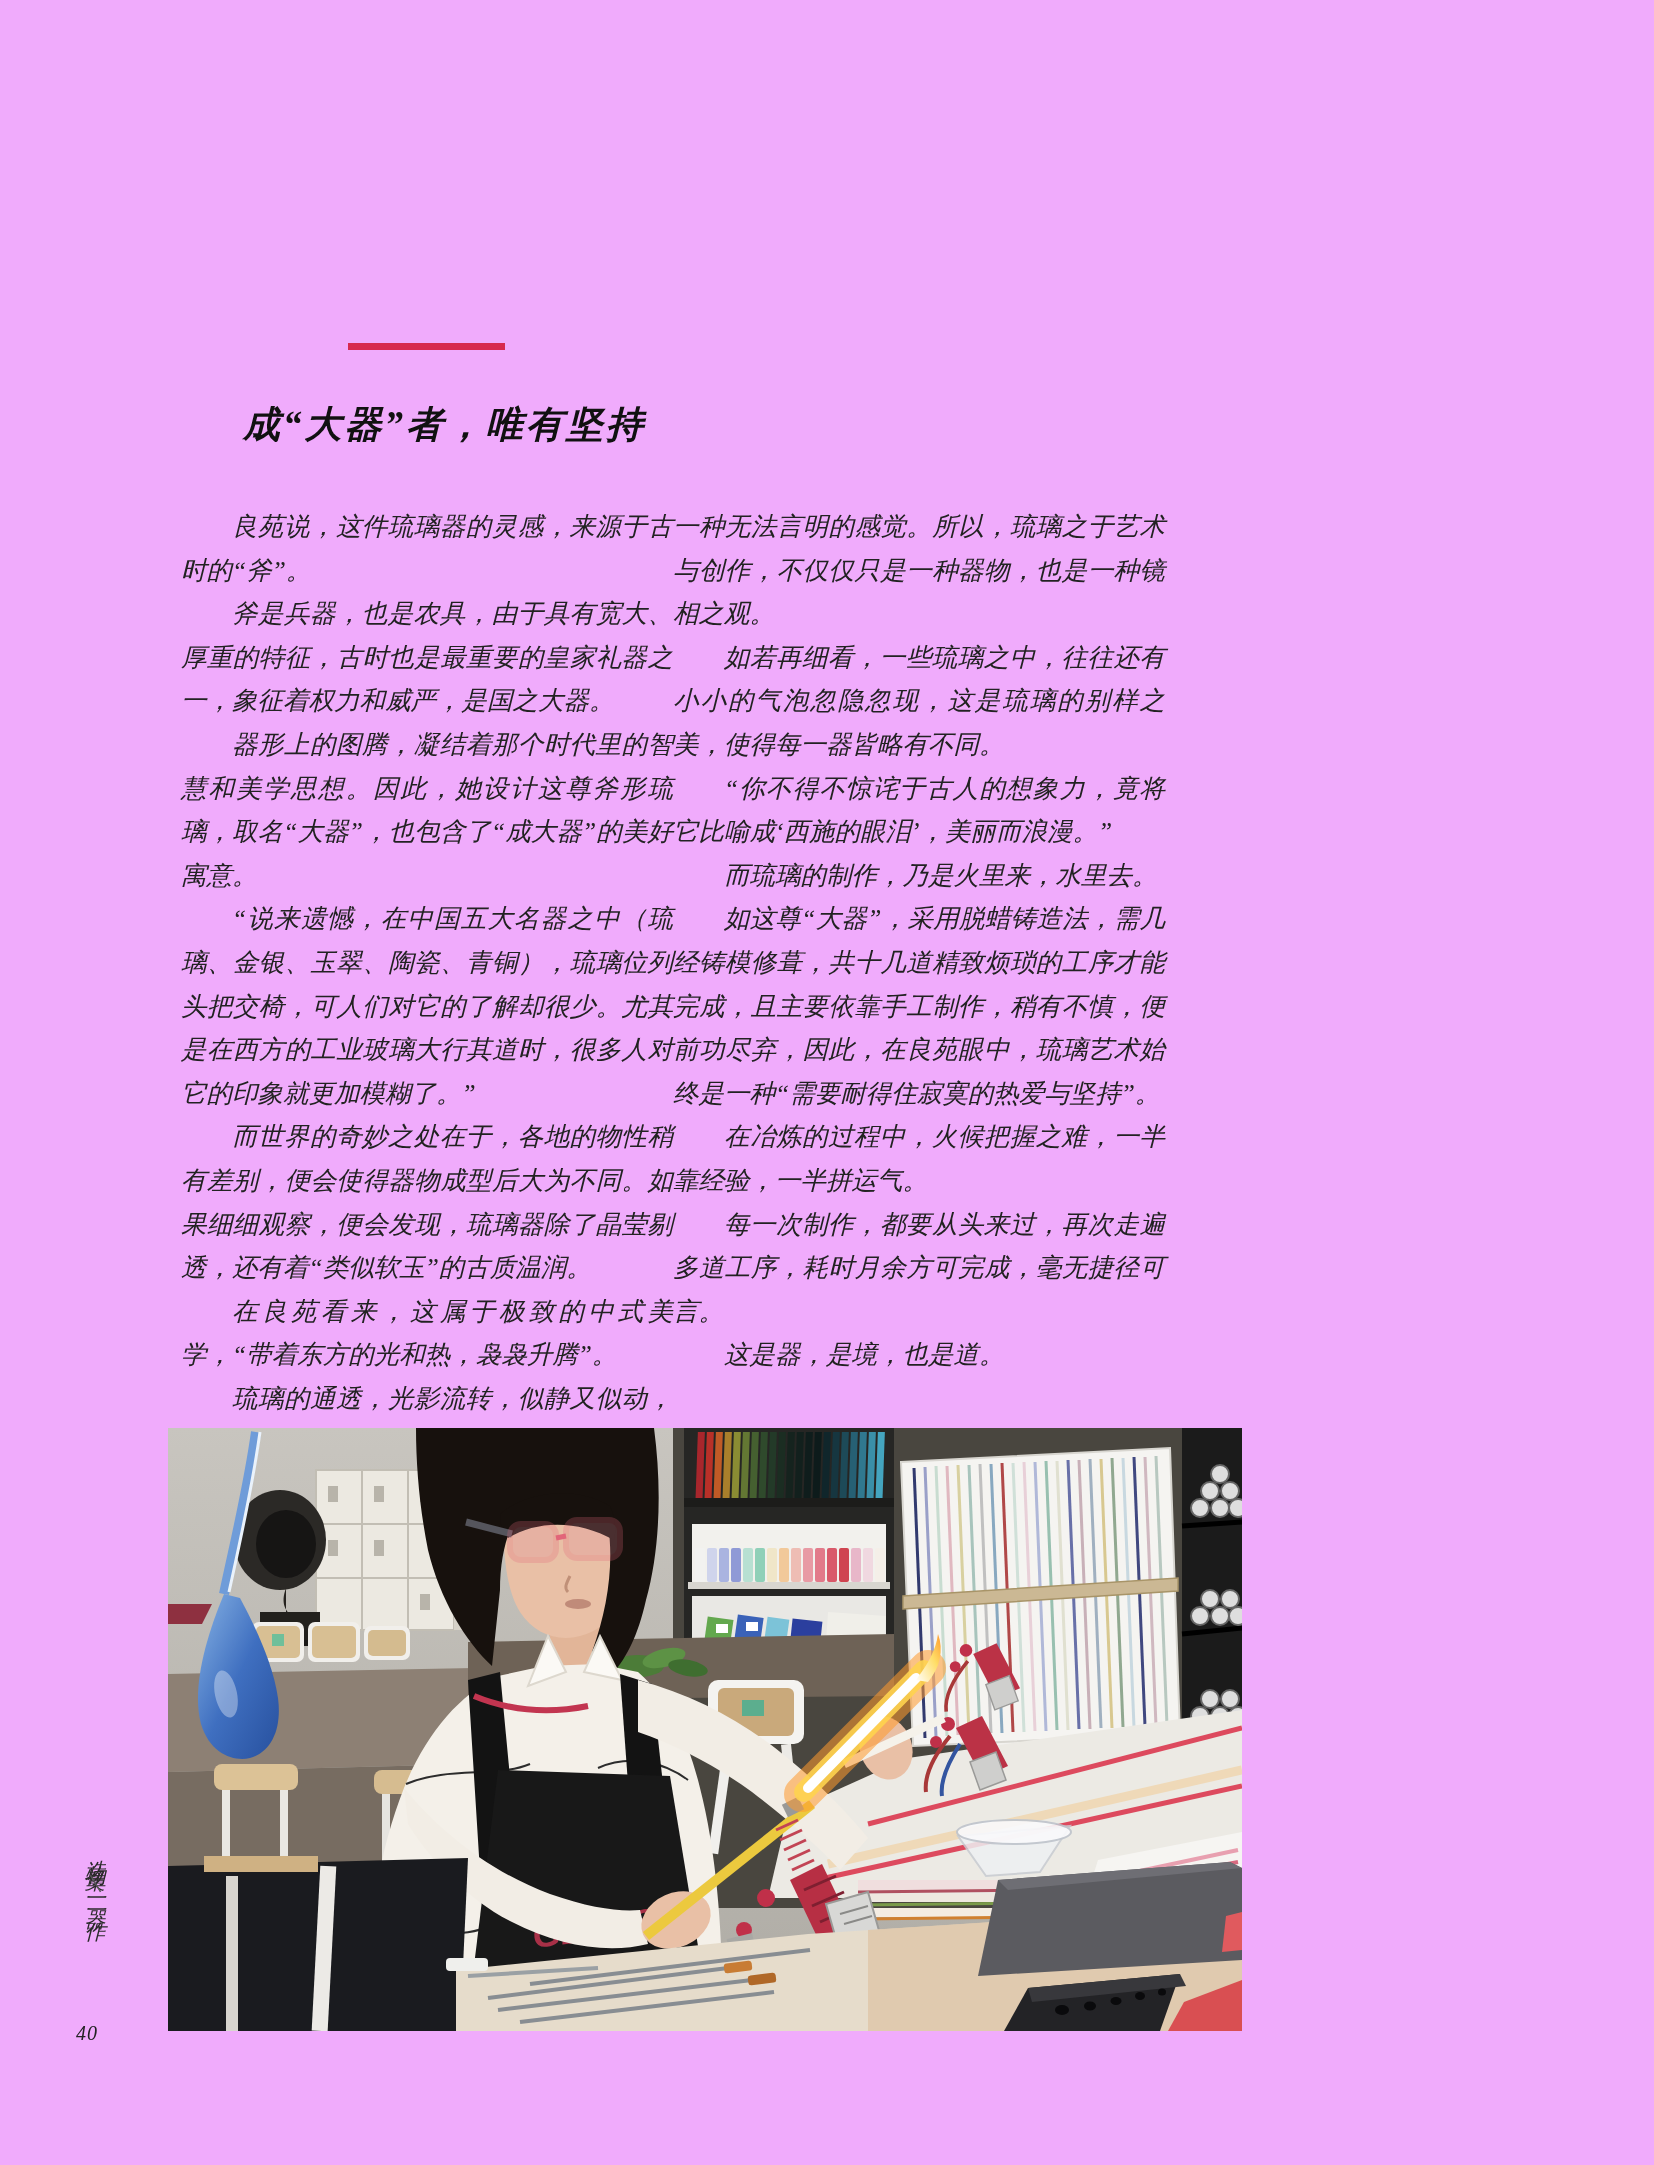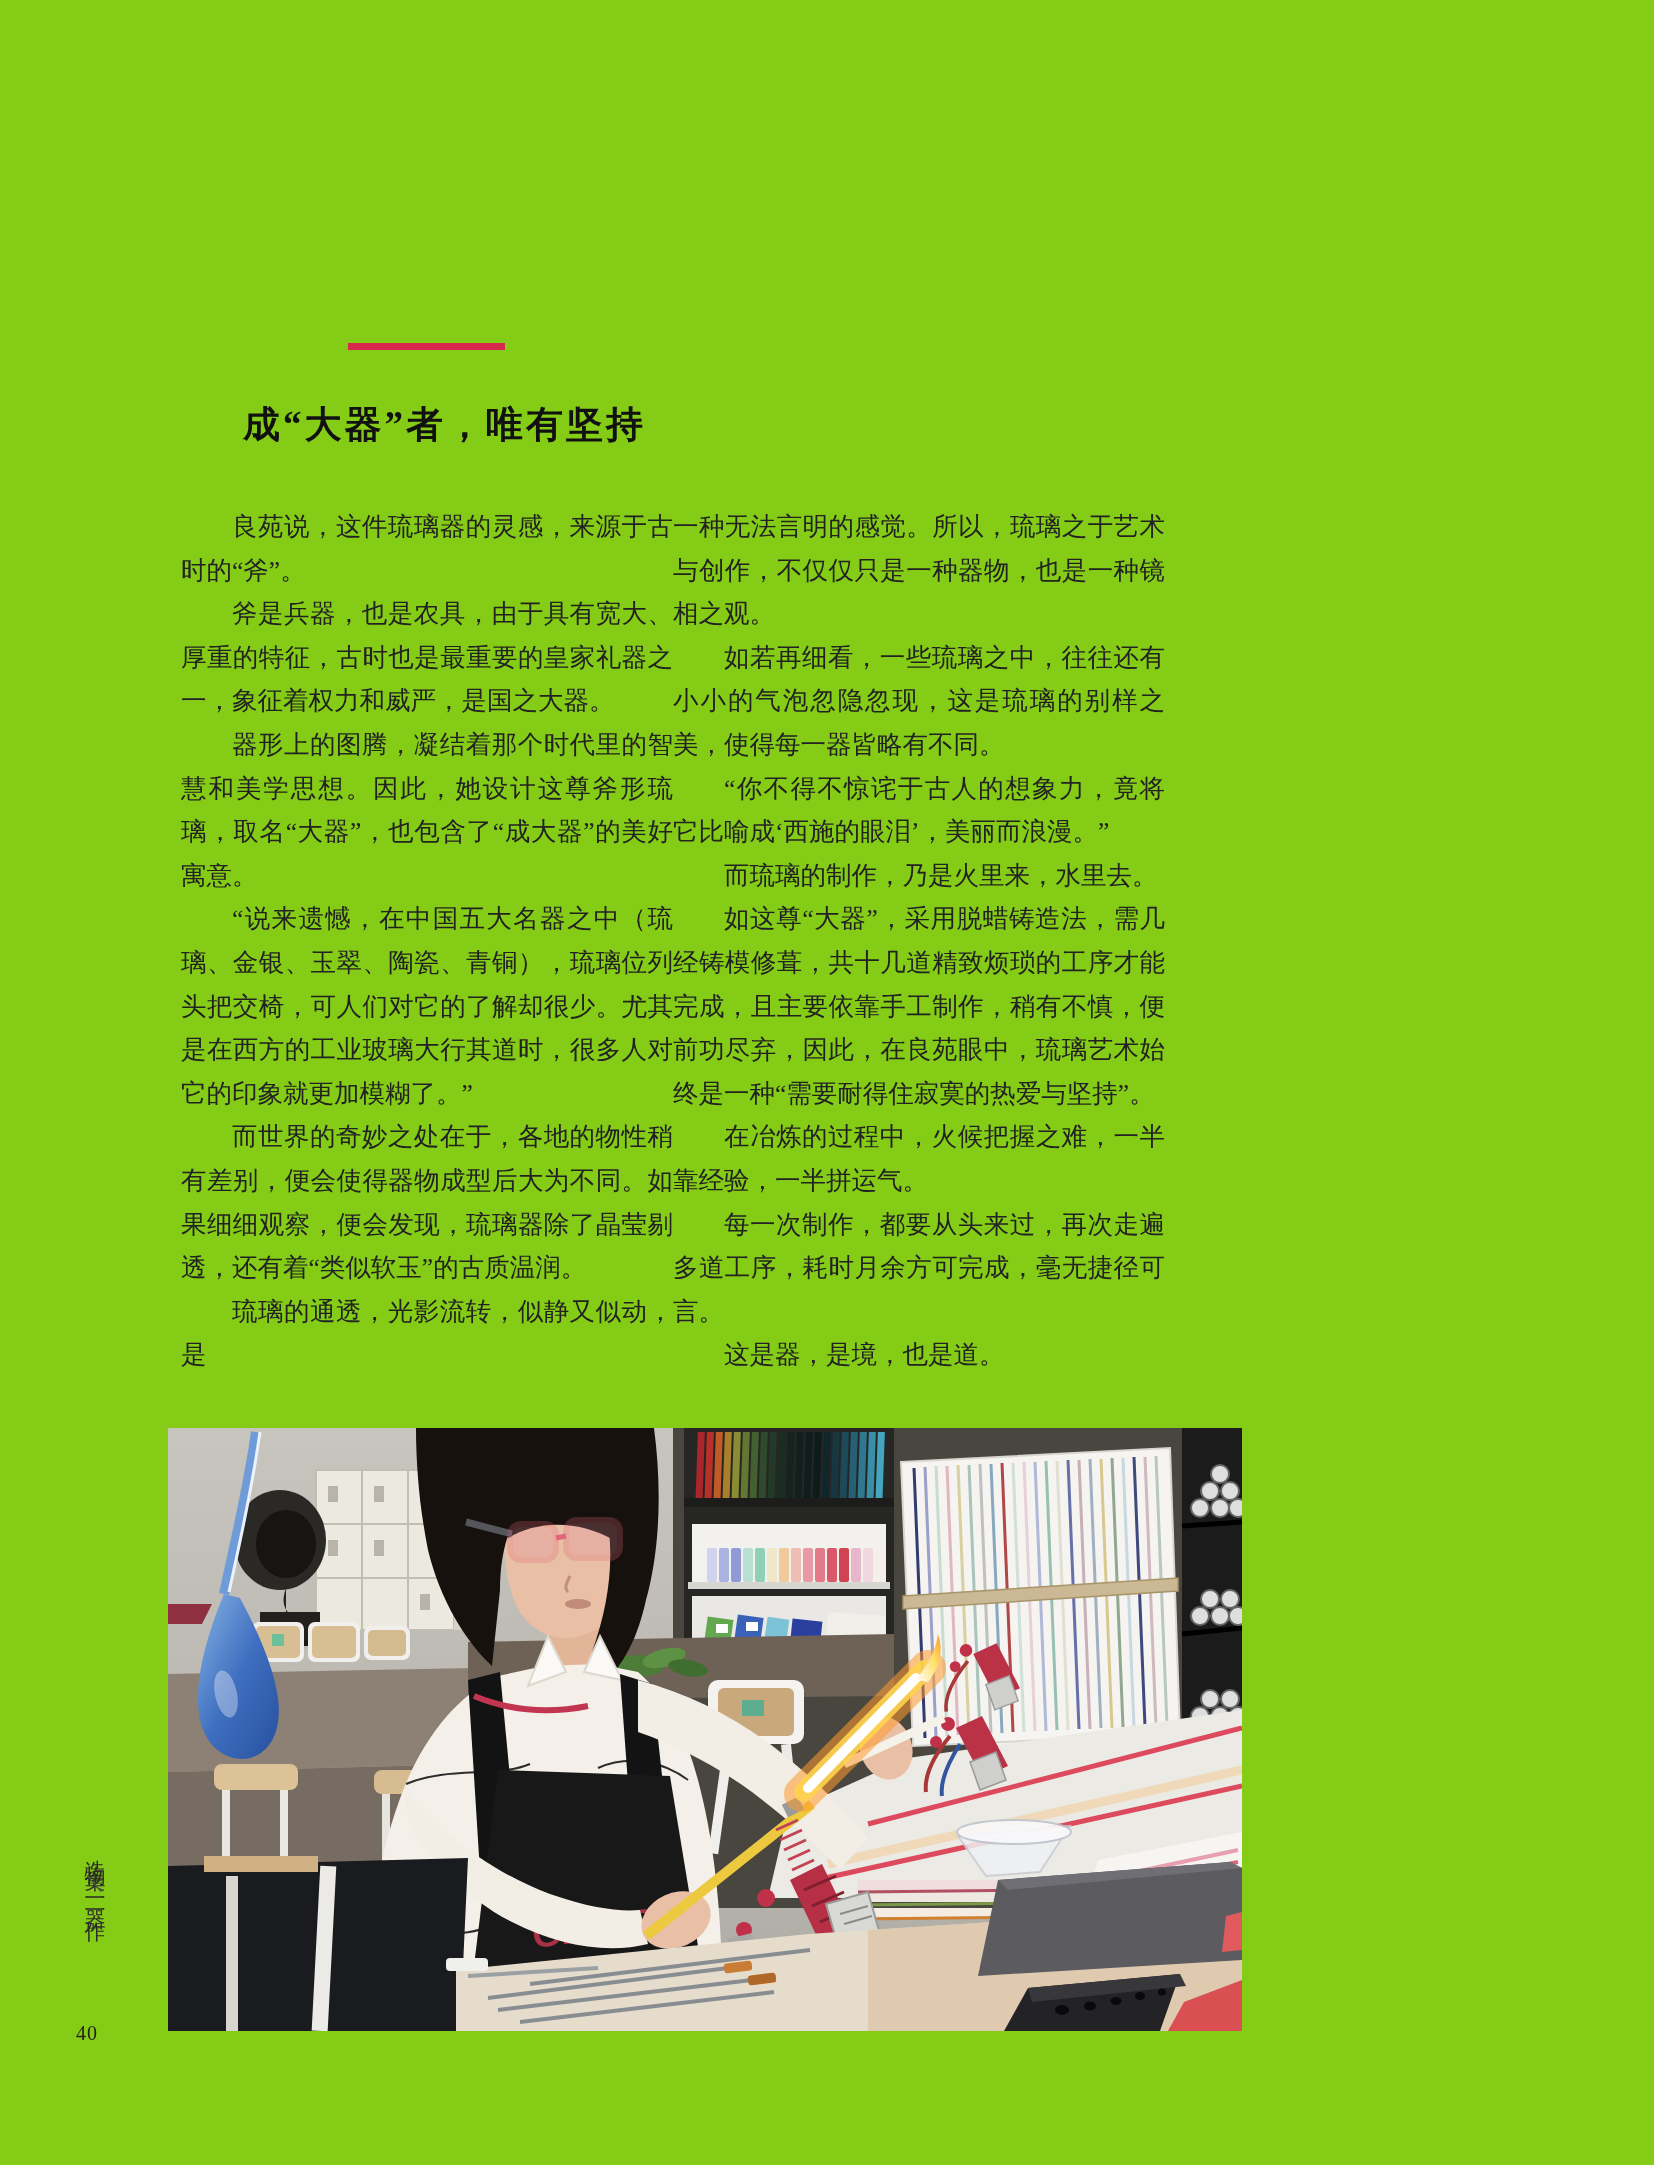--- a/index.html
+++ b/index.html
@@ -1,17 +1,17 @@
 <!DOCTYPE html>
 <html><head>
 <meta charset="utf-8">
 <style>
   html,body{margin:0;padding:0;background:#ffffff;}
-  .page{position:relative;width:1654px;height:2165px;background:#84cc16;overflow:hidden;
-        font-family:"Liberation Serif","DejaVu Serif",serif;color:#1f1f1f;}
+  .page{position:relative;width:1654px;height:2165px;background:#f0abfc;overflow:hidden;
+        font-family:"Liberation Serif","DejaVu Serif",serif;color:#1f1f1f;font-style:italic;}
   .accent-bar{position:absolute;left:348px;top:343px;width:157px;height:7px;}
   .heading{position:absolute;left:243px;top:400px;font-size:37px;font-weight:bold;
            letter-spacing:3px;color:#111;white-space:nowrap;}
   .columns{position:absolute;left:181px;top:505px;width:1054px;display:flex;}
   .col{width:492px;font-size:25.5px;line-height:43.6px;text-align:justify;
        color:#222;text-justify:inter-character;}
   .col-left{}
   .col p{margin:0;text-indent:2em;}
   .col p.cont{text-indent:0;}
   .photo{position:absolute;left:168px;top:1428px;width:1074px;height:603px;overflow:hidden;background:#b8b5af;}
@@ -31,20 +31,21 @@
 
   <div class="heading">成“大器”者，唯有坚持</div>
 
   <div class="columns">
     <div class="col col-left">
       <p>良苑说，这件琉璃器的灵感，来源于古时的“斧”。</p>
       <p>斧是兵器，也是农具，由于具有宽大、厚重的特征，古时也是最重要的皇家礼器之一，象征着权力和威严，是国之大器。</p>
       <p>器形上的图腾，凝结着那个时代里的智慧和美学思想。因此，她设计这尊斧形琉璃，取名“大器”，也包含了“成大器”的美好寓意。</p>
       <p>“说来遗憾，在中国五大名器之中（琉璃、金银、玉翠、陶瓷、青铜），琉璃位列头把交椅，可人们对它的了解却很少。尤其是在西方的工业玻璃大行其道时，很多人对它的印象就更加模糊了。”</p>
       <p>而世界的奇妙之处在于，各地的物性稍有差别，便会使得器物成型后大为不同。如果细细观察，便会发现，琉璃器除了晶莹剔透，还有着“类似软玉”的古质温润。</p>
+      <p>在良苑看来，这属于极致的中式美学，“带着东方的光和热，袅袅升腾”。</p>
       <p>琉璃的通透，光影流转，似静又似动，是</p>
     </div>
     <div class="col">
       <p class="cont">一种无法言明的感觉。所以，琉璃之于艺术与创作，不仅仅只是一种器物，也是一种镜相之观。</p>
       <p>如若再细看，一些琉璃之中，往往还有小小的气泡忽隐忽现，这是琉璃的别样之美，使得每一器皆略有不同。</p>
       <p>“你不得不惊诧于古人的想象力，竟将它比喻成‘西施的眼泪’，美丽而浪漫。”</p>
       <p>而琉璃的制作，乃是火里来，水里去。</p>
       <p>如这尊“大器”，采用脱蜡铸造法，需几经铸模修葺，共十几道精致烦琐的工序才能完成，且主要依靠手工制作，稍有不慎，便前功尽弃，因此，在良苑眼中，琉璃艺术始终是一种“需要耐得住寂寞的热爱与坚持”。</p>
       <p>在冶炼的过程中，火候把握之难，一半靠经验，一半拼运气。</p>
       <p>每一次制作，都要从头来过，再次走遍多道工序，耗时月余方可完成，毫无捷径可言。</p>

